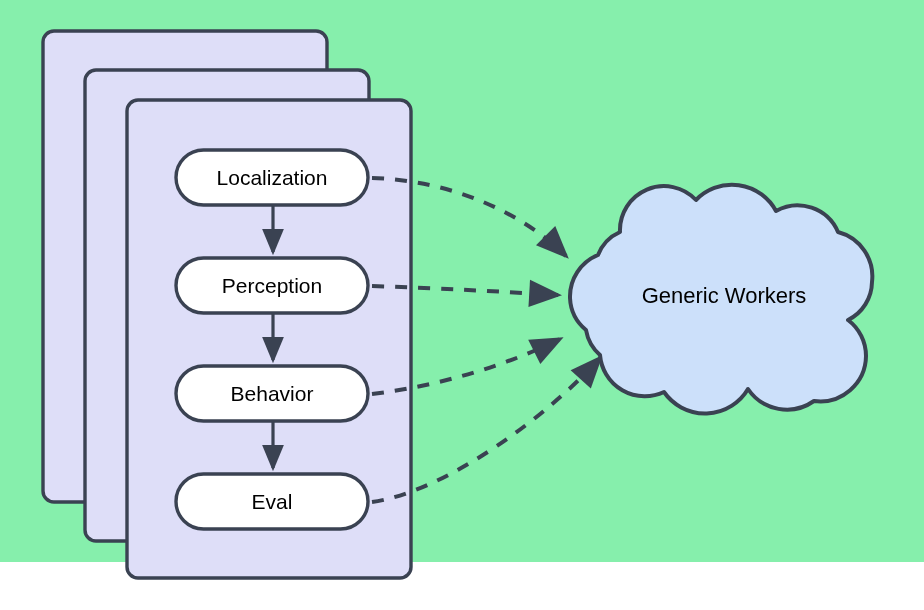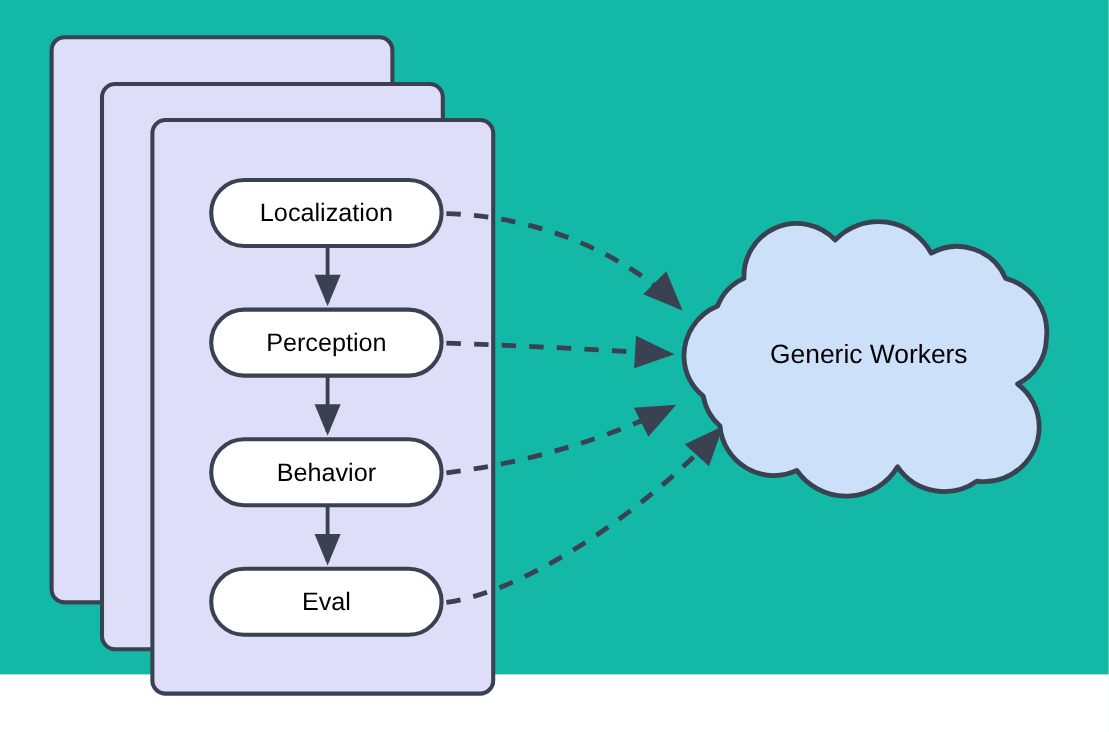--- a/index.html
+++ b/index.html
@@ -11,21 +11,21 @@
   body {
     width: 924px;
     height: 610px;
     overflow: hidden;
     font-family: "Liberation Sans", "DejaVu Sans", sans-serif;
   }
   #diagram-root {
     position: relative;
     width: 924px;
     height: 562px;
-    background: #14b8a6;
+    background: #86efac;
     text-decoration: underline;
   }
   #diagram-svg {
     position: absolute;
     top: 0;
     left: 0;
     width: 924px;
     height: 610px;
     display: block;
   }

